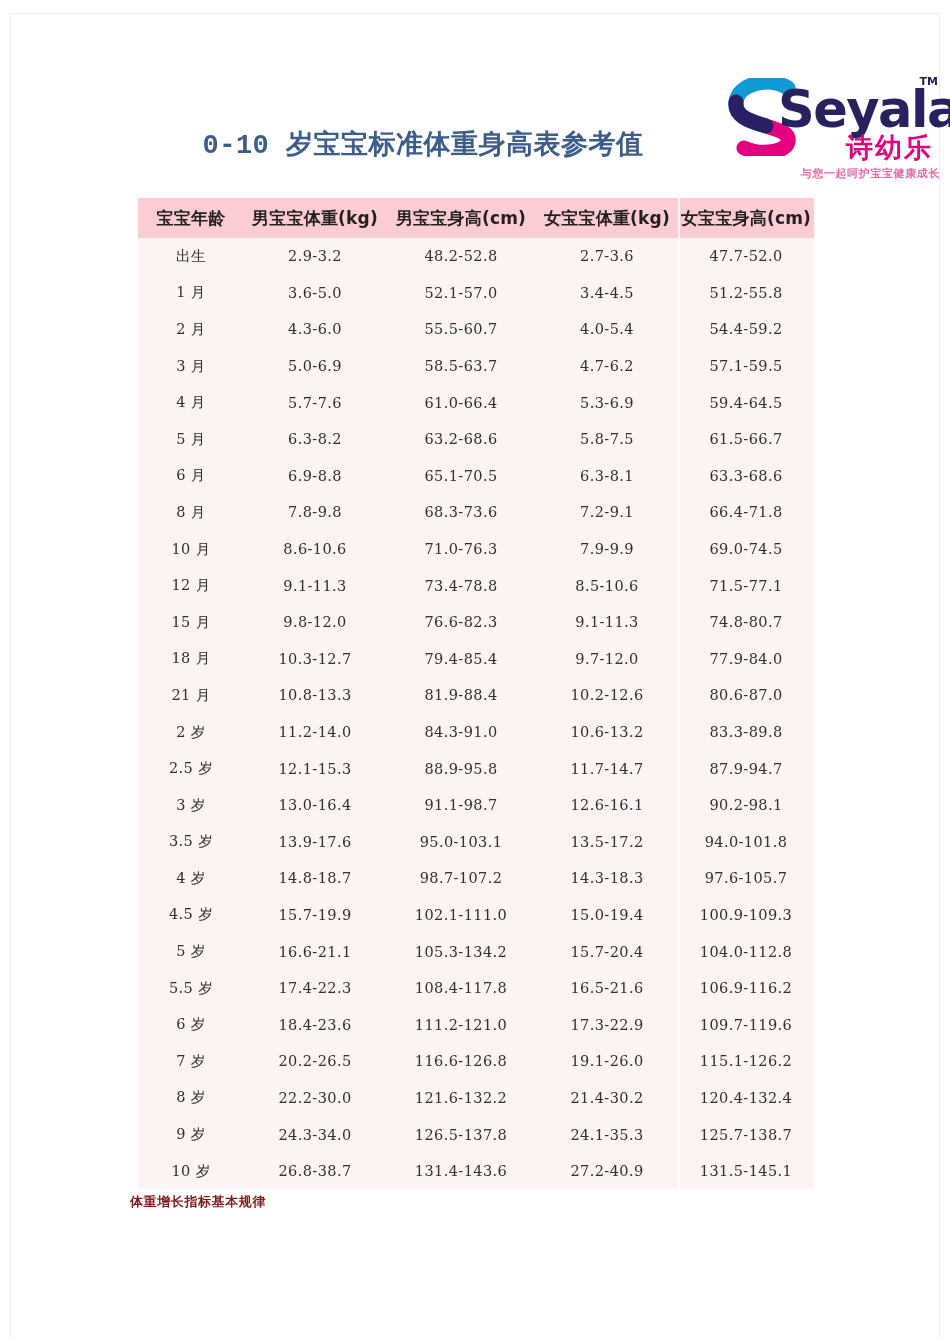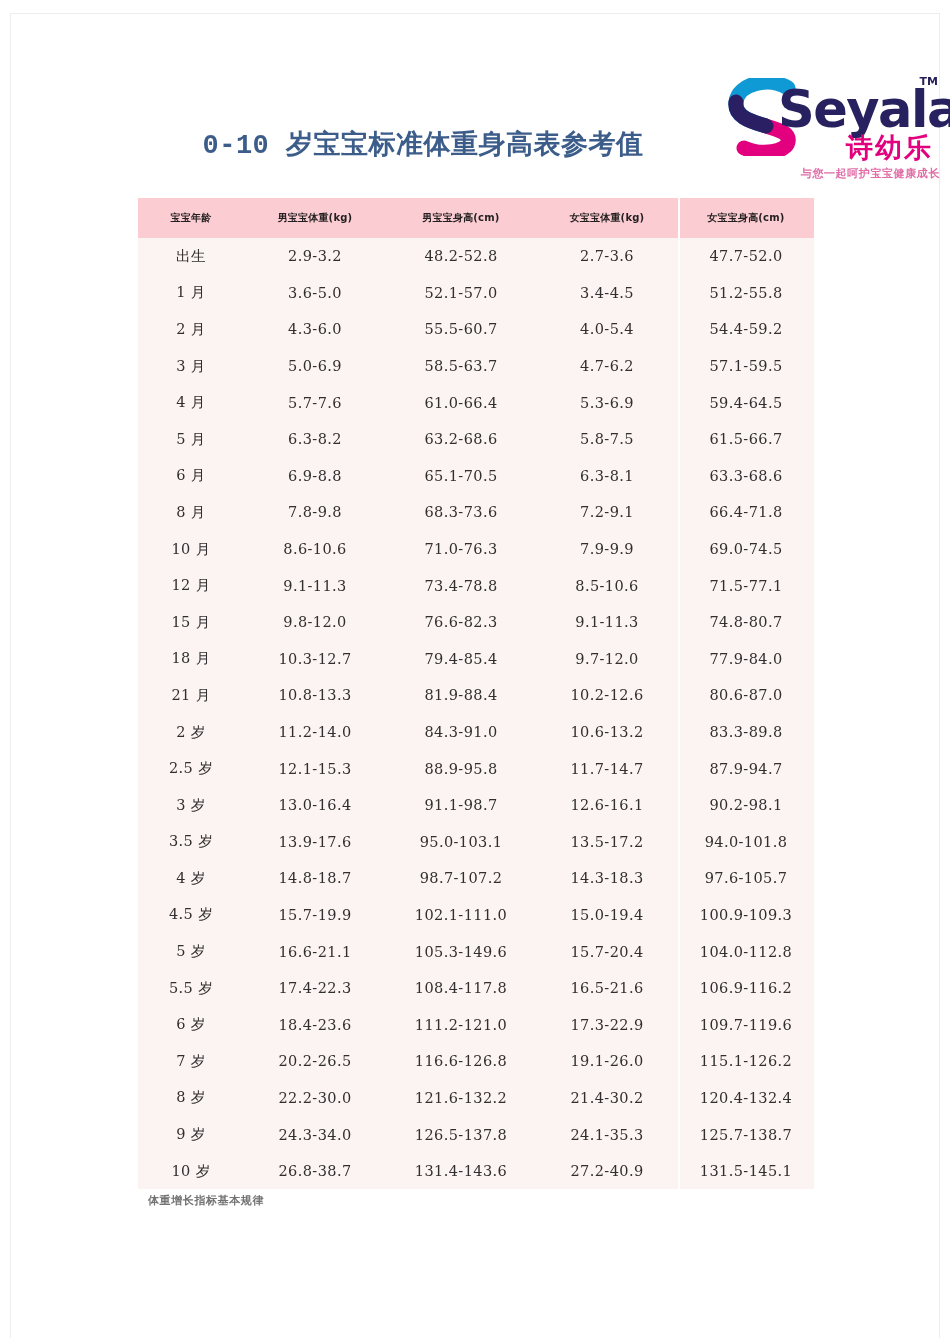--- a/index.html
+++ b/index.html
@@ -123,21 +123,21 @@
   #growth-table col.c-age    { width: 106px; }
   #growth-table col.c-bw     { width: 142px; }
   #growth-table col.c-bh     { width: 150px; }
   #growth-table col.c-gw     { width: 142px; }
   #growth-table col.c-gh     { width: 136px; }
 
   #growth-table thead th {
     background: #fbcdd3;
     color: #231f20;
     font-family: "DejaVu Sans", "Liberation Sans", sans-serif;
-    font-size: 10px;
+    font-size: 17px;
     font-weight: 700;
     height: 40px;
     padding: 0;
     text-align: center;
     border: none;
     letter-spacing: 0.2px;
     white-space: nowrap;
   }
   #growth-table thead th.sep-left {
     box-shadow: inset 2px 0 0 #ffffff;
@@ -158,26 +158,26 @@
   #growth-table tbody td.sep-left {
     box-shadow: inset 2px 0 0 #ffffff;
   }
   #growth-table tbody td.age-cell {
     font-family: "DejaVu Serif", "Liberation Serif", serif;
   }
 
   
   #footer-note {
     position: absolute;
-    left: 148px;
+    left: 130px;
     top: 1193px;
     font-family: "DejaVu Sans", "Liberation Sans", sans-serif;
-    font-size: 11px;
-    font-weight: 700;
-    color: #737373;
+    font-size: 13px;
+    font-weight: 700;
+    color: #7f1d1d;
     letter-spacing: 0.6px;
     white-space: nowrap;
   }
 </style>
 </head>
 <body>
 
 <div id="page-frame"></div>
 
 <div id="sheet">
@@ -350,21 +350,21 @@
         <tr>
           <td class="age-cell">4.5 岁</td>
           <td>15.7-19.9</td>
           <td>102.1-111.0</td>
           <td>15.0-19.4</td>
           <td class="sep-left">100.9-109.3</td>
         </tr>
         <tr>
           <td class="age-cell">5 岁</td>
           <td>16.6-21.1</td>
-          <td>105.3-149.6</td>
+          <td>105.3-134.2</td>
           <td>15.7-20.4</td>
           <td class="sep-left">104.0-112.8</td>
         </tr>
         <tr>
           <td class="age-cell">5.5 岁</td>
           <td>17.4-22.3</td>
           <td>108.4-117.8</td>
           <td>16.5-21.6</td>
           <td class="sep-left">106.9-116.2</td>
         </tr>

